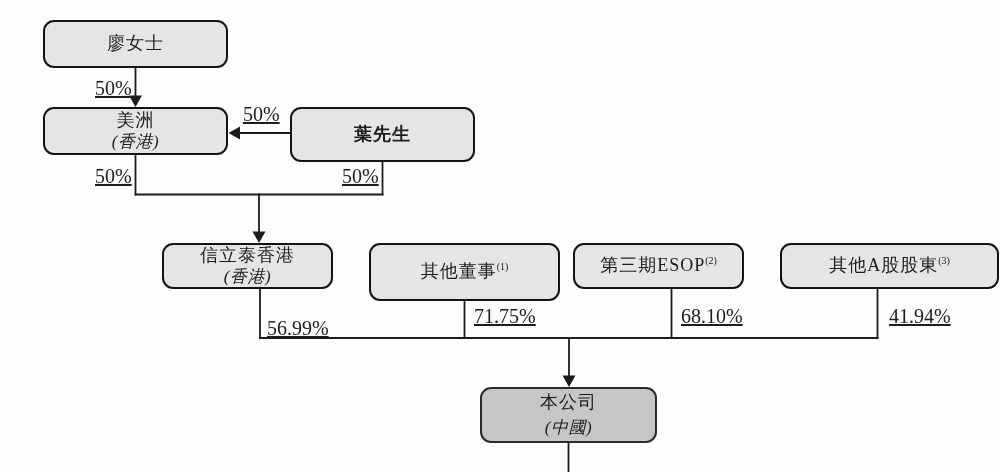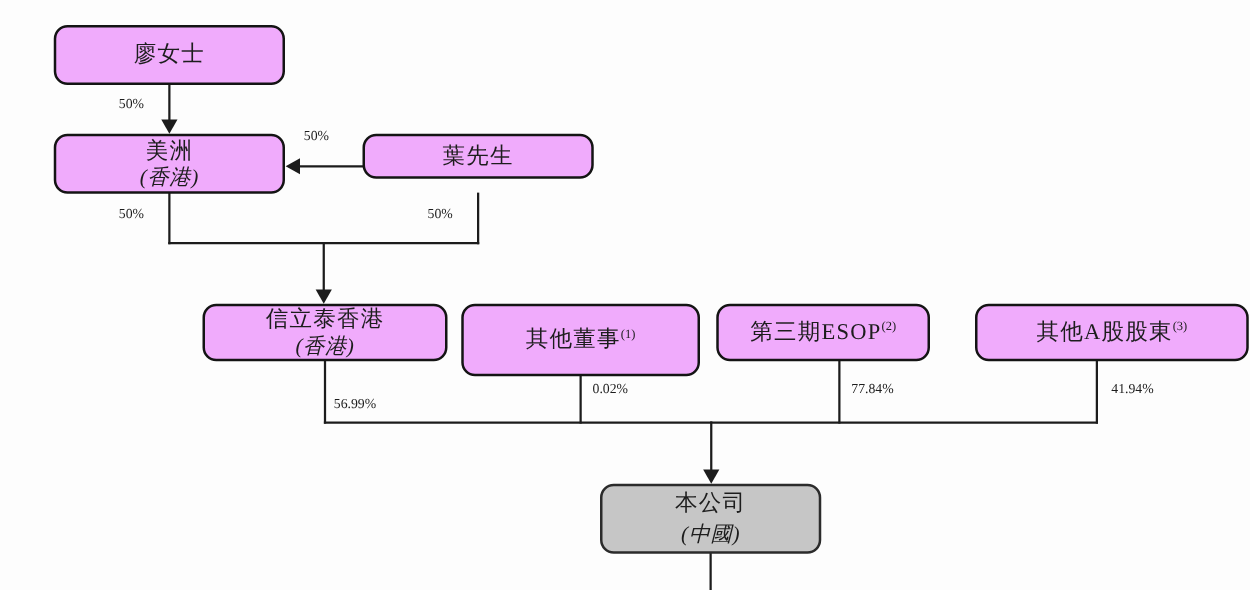--- a/index.html
+++ b/index.html
@@ -3,37 +3,37 @@
 <meta charset="utf-8">
 <style>
   html,body{margin:0;padding:0;background:#fdfdfd;}
   #stage{
     position:relative;width:1000px;height:472px;background:#fdfdfd;overflow:hidden;
     font-family:"Liberation Serif","DejaVu Serif",serif;color:#1d1d1d;
   }
   #wires{position:absolute;left:0;top:0;width:1000px;height:472px;}
   .node{
     position:absolute;box-sizing:border-box;
-    border:2.6px solid #141414;border-radius:11px;background:#f0abfc;
+    border:2.6px solid #141414;border-radius:11px;background:#e5e5e5;
     display:flex;flex-direction:column;align-items:center;justify-content:center;
     text-align:center;line-height:1.18;
   }
   .node .nl{font-size:18px;letter-spacing:1px;}
   .node .ns{font-size:17px;font-style:italic;letter-spacing:.5px;margin-top:1px;font-family:Liberation Serif, serif;}
   .node sup{font-size:10px;vertical-align:super;letter-spacing:0;}
   #node-liao     {left:43px;  top:20px;  width:185px; height:48px;}
   #node-meizhou  {left:43px;  top:107px; width:185px; height:48px;}
-  #node-ye       {left:290px; top:107px; width:185px; height:36px;}
-  #node-sinolink {left:162px; top:243px; width:196px; height:46px;}
+  #node-ye       {left:290px; top:107px; width:185px; height:55px;font-weight:bold;}
+  #node-sinolink {left:162px; top:243px; width:171px; height:46px;}
   #node-directors{left:369px; top:243px; width:191px; height:58px;}
   #node-esop     {left:573px; top:243px; width:171px; height:46px;}
   #node-ashare   {left:780px; top:243px; width:219px; height:46px;}
   #node-company  {left:480px; top:387px; width:177px; height:56px;background:#c6c6c6;border-width:2px;border-color:#2b2b2b;}
   #node-company .nl{margin-bottom:3px;}
-  .pct{position:absolute;font-size:11px;white-space:nowrap;}
+  .pct{position:absolute;font-size:20px;white-space:nowrap;text-decoration:underline;}
   #pct-liao   {left:95px; top:77px;}
   #pct-ye-h   {left:243px;top:103px;}
   #pct-meizhou{left:95px; top:165px;}
   #pct-ye-v   {left:342px;top:165px;}
   #pct-sinolink{left:267px;top:305px;margin-top:12px;}
   #pct-directors{left:474px;top:305px;}
   #pct-esop   {left:681px;top:305px;}
   #pct-ashare {left:889px;top:305px;}
 </style>
 </head>
@@ -106,17 +106,17 @@
   <div class="node" id="node-company">
     <div class="nl">本公司</div>
     <div class="ns">(中國)</div>
   </div>
 
   <span class="pct" id="pct-liao">50%</span>
   <span class="pct" id="pct-ye-h">50%</span>
   <span class="pct" id="pct-meizhou">50%</span>
   <span class="pct" id="pct-ye-v">50%</span>
   <span class="pct" id="pct-sinolink">56.99%</span>
-  <span class="pct" id="pct-directors">0.02%</span>
-  <span class="pct" id="pct-esop">77.84%</span>
+  <span class="pct" id="pct-directors">71.75%</span>
+  <span class="pct" id="pct-esop">68.10%</span>
   <span class="pct" id="pct-ashare">41.94%</span>
 
 </div>
 
 </body></html>

